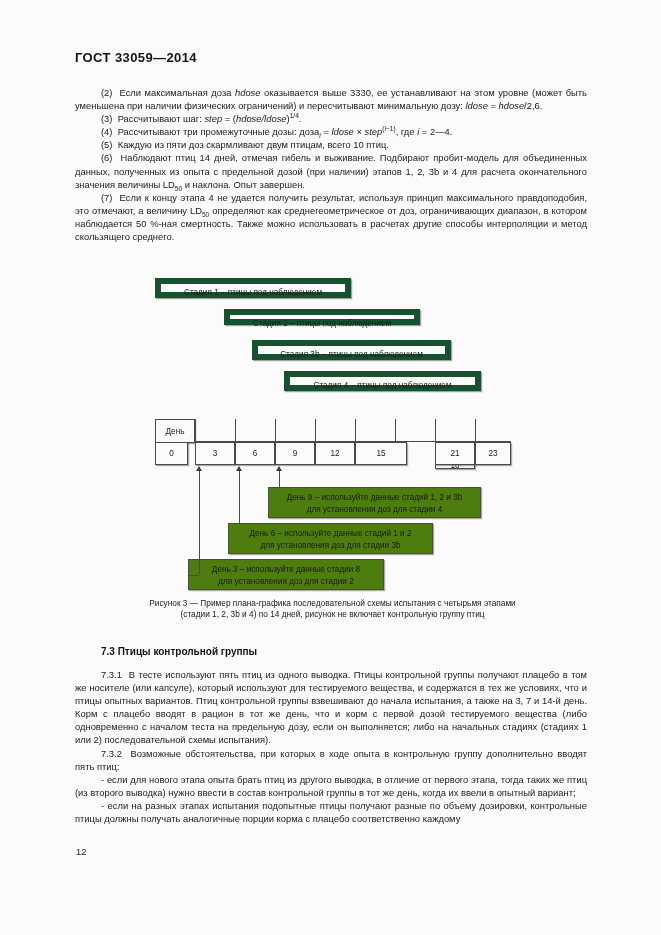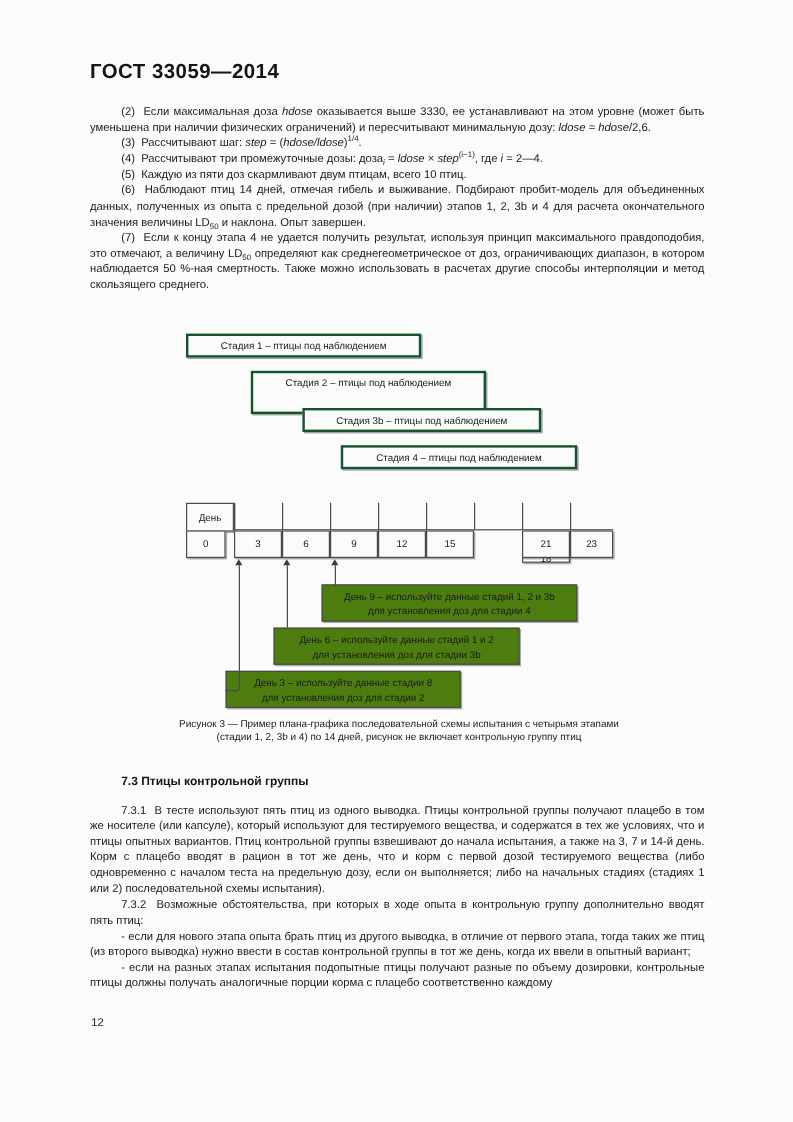--- a/index.html
+++ b/index.html
@@ -15,21 +15,21 @@
     position: relative;
     width: 661px;
     height: 935px;
     background: #fbfbfb;
     overflow: hidden;
   }
   .page-header {
     position: absolute;
     top: 50px;
     left: 75px;
-    font-size: 17px;
+    font-size: 13px;
     font-weight: bold;
     letter-spacing: 0.4px;
     color: #141414;
   }
   .body-col {
     position: absolute;
     left: 75px;
     top: 86px;
     width: 512px;
   }
@@ -51,21 +51,21 @@
   #figure {
     position: absolute;
     left: 0;
     top: 268px;
     width: 661px;
     height: 330px;
   }
   .stage-box {
     position: absolute;
     box-sizing: border-box;
-    border: 2px solid #14532d;
+    border: 6px solid #14532d;
     background: #fbfbfb;
     font-size: 8.2px;
     line-height: 18px;
     text-align: center;
     color: #1b1b1b;
     box-shadow: 1.2px 1.2px 0 rgba(90,90,90,0.55);
     white-space: nowrap;
   }
   .day-cell {
     position: absolute;
@@ -158,21 +158,21 @@
 
     <p class="para"><span>(6)&nbsp;&nbsp;Наблюдают птиц 14 дней, отмечая гибель и выживание. Подбирают пробит-модель для объединенных данных, полученных из опыта с предельной дозой (при наличии) этапов 1, 2, 3b и 4 для расчета окончательного значения величины LD</span><sub class="sub">50</sub><span> и наклона. Опыт завершен.</span></p>
 
     <p class="para"><span>(7)&nbsp;&nbsp;Если к концу этапа 4 не удается получить результат, используя принцип максимального правдоподобия, это отмечают, а величину LD</span><sub class="sub">50</sub><span> определяют как среднегеометрическое от доз, ограничивающих диапазон, в котором наблюдается 50 %-ная смертность. Также можно использовать в расчетах другие способы интерполяции и метод скользящего среднего.</span></p>
 
   </div>
 
   <div id="figure">
 
     <div class="stage-box" style="left:155px; top:10px; width:196px; height:20px;">Стадия 1 – птицы под наблюдением</div>
-    <div class="stage-box" style="left:209px; top:41px; width:196px; height:36px;">Стадия 2 – птицы под наблюдением</div>
+    <div class="stage-box" style="left:224px; top:41px; width:196px; height:16px;">Стадия 2 – птицы под наблюдением</div>
     <div class="stage-box" style="left:252px; top:72px; width:199px; height:20px;">Стадия 3b – птицы под наблюдением</div>
     <div class="stage-box" style="left:284px; top:103px; width:197px; height:20px;">Стадия 4 – птицы под наблюдением</div>
 
     <div class="axis-line" style="left:155px; top:173px; width:356px;"></div>
 
     <div class="day-cell" style="left:155px; top:151px; width:40px; height:24px; line-height:23px;">День</div>
 
     <div class="tick" style="left:195px; top:151px; height:23px;"></div>
     <div class="tick" style="left:235px; top:151px; height:23px;"></div>
     <div class="tick" style="left:275px; top:151px; height:23px;"></div>
@@ -180,21 +180,21 @@
     <div class="tick" style="left:355px; top:151px; height:23px;"></div>
     <div class="tick" style="left:395px; top:151px; height:23px;"></div>
     <div class="tick" style="left:435px; top:151px; height:23px;"></div>
     <div class="tick" style="left:475px; top:151px; height:23px;"></div>
 
     <div class="day-cell" style="left:155px; top:174px; width:33px; height:23px;">0</div>
     <div class="day-cell" style="left:195px; top:174px; width:40px; height:23px;">3</div>
     <div class="day-cell" style="left:235px; top:174px; width:40px; height:23px;">6</div>
     <div class="day-cell" style="left:275px; top:174px; width:40px; height:23px;">9</div>
     <div class="day-cell" style="left:315px; top:174px; width:40px; height:23px;">12</div>
-    <div class="day-cell" style="left:355px; top:174px; width:40px; height:23px;">15</div>
+    <div class="day-cell" style="left:355px; top:174px; width:52px; height:23px;">15</div>
     <div class="day-cell" style="left:395px; top:186px; width:40px; height:15px;margin-left:40px;">18</div>
     <div class="day-cell" style="left:435px; top:174px; width:40px; height:23px;">21</div>
     <div class="day-cell" style="left:475px; top:174px; width:36px; height:23px;">23</div>
 
     <div class="note-box" style="left:268px; top:219px; width:213px; height:31px;">
       <div>День 9 – используйте данные стадий 1, 2 и 3b</div>
       <div>для установления доз для стадии 4</div>
     </div>
 
     <div class="note-box" style="left:228px; top:255px; width:205px; height:31px;">

